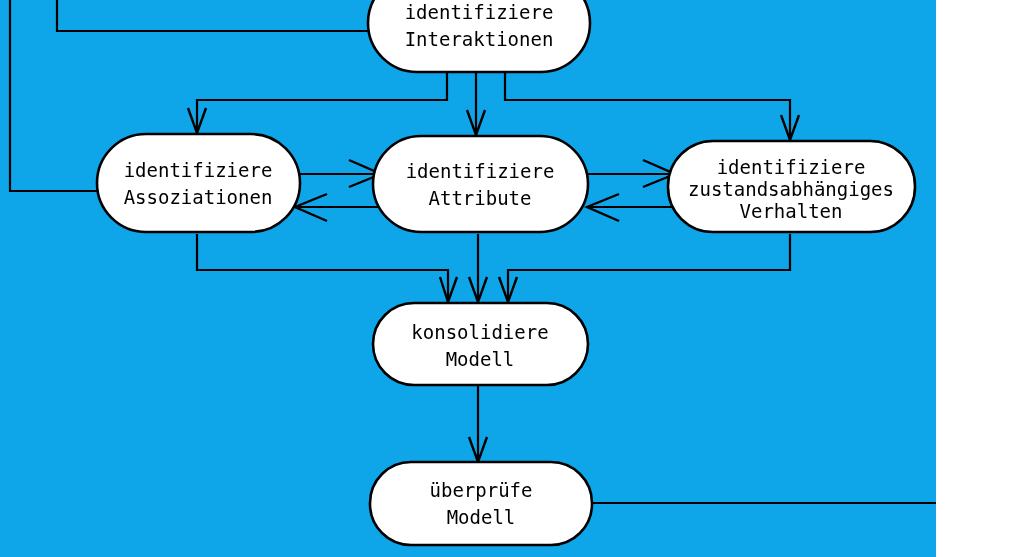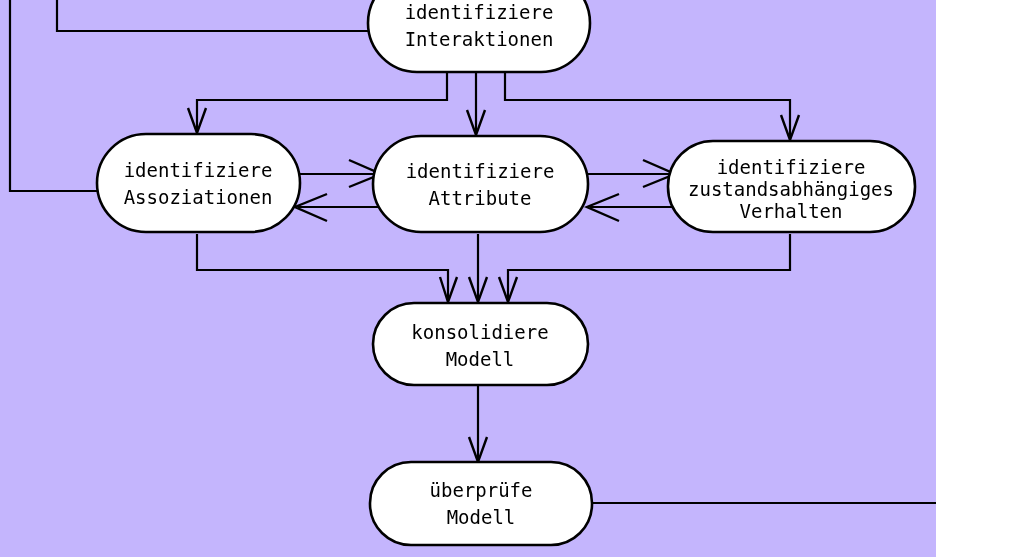--- a/index.html
+++ b/index.html
@@ -7,21 +7,21 @@
     padding: 0;
     background: #ffffff;
   }
   body {
     font-family: "DejaVu Sans Mono", monospace;
   }
   #canvas {
     position: relative;
     width: 936px;
     height: 557px;
-    background: #c4b5fd;
+    background: #0ea5e9;
     overflow: hidden;
   }
   #flow-svg {
     position: absolute;
     left: 0;
     top: 0;
     width: 1024px;
     height: 557px;
   }
   .edge-line {

